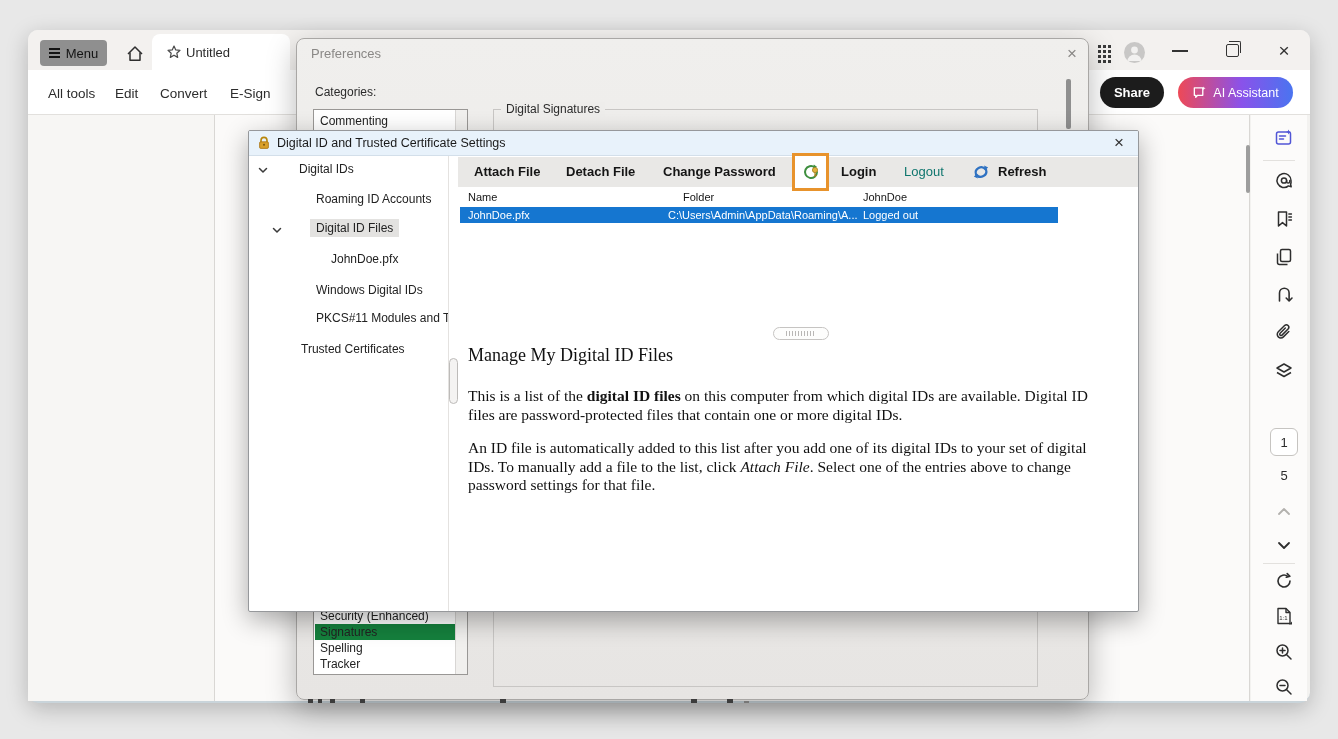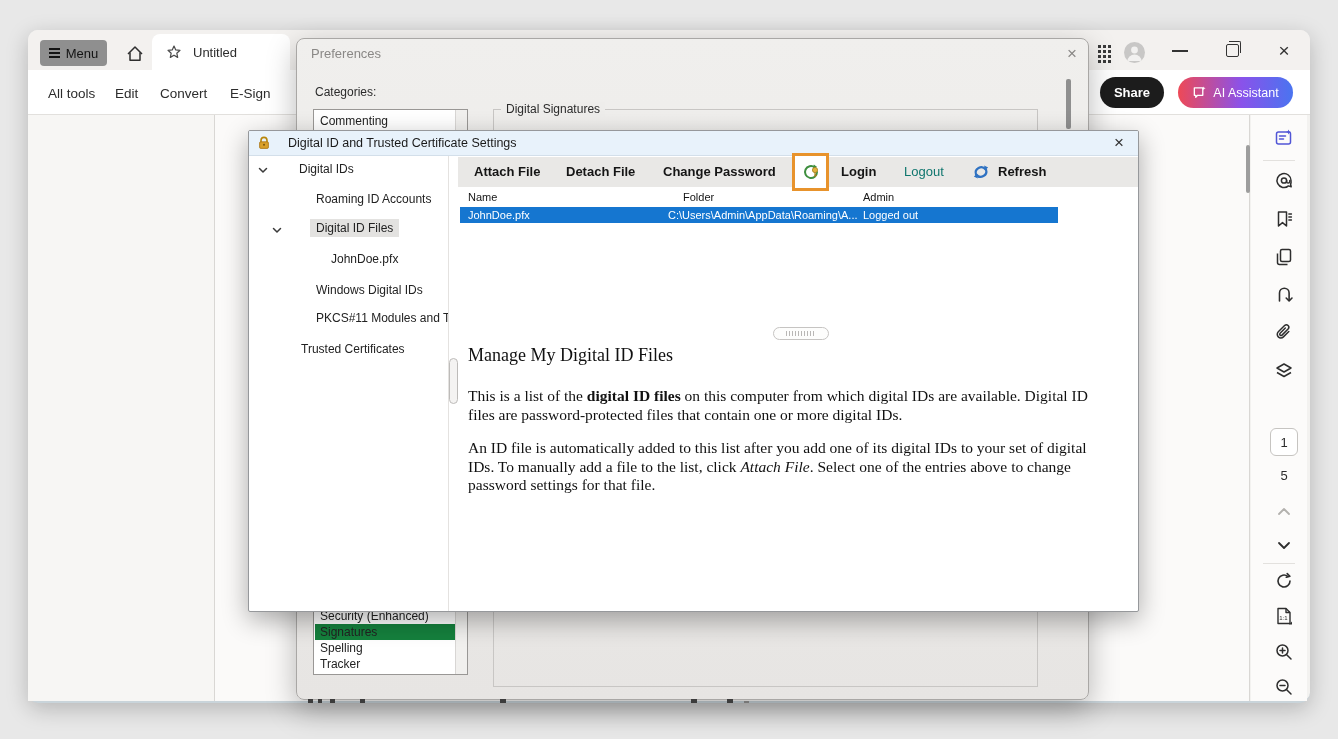--- a/index.html
+++ b/index.html
@@ -7,21 +7,21 @@
   #canvas { position:relative; width:1338px; height:739px; }
   .abs { position:absolute; }
 
   
   .app-window { left:28px; top:30px; width:1282px; height:673px; background:#f3f2f0; border-radius:10px; box-shadow:0 6px 22px rgba(0,0,0,.22); border-bottom:2px solid #c9d4da; }
   .titlebar { left:28px; top:30px; width:1282px; height:40px; background:#f3f1ef; border-radius:10px 10px 0 0; }
   .menu-btn { left:40px; top:40px; width:67px; height:26px; background:#8f8f8f; border-radius:4px; display:flex; align-items:center; justify-content:center; gap:6px; color:#141414; font-size:13px; }
   .menu-lines { display:flex; flex-direction:column; gap:2.5px; }
   .menu-lines i { display:block; width:11px; height:1.6px; background:#141414; }
   .home-btn { left:119px; top:41px; width:32px; height:26px; display:flex; align-items:center; justify-content:center; }
-  .doc-tab { left:152px; top:34px; width:138px; height:36px; background:#ffffff; border-radius:8px 8px 0 0; display:flex; align-items:center; gap:11px; padding-left:14px; font-size:13px; color:#2c2c2c; }
+  .doc-tab { left:152px; top:34px; width:138px; height:36px; background:#ffffff; border-radius:8px 8px 0 0; display:flex; align-items:center; gap:4px; padding-left:14px; font-size:13px; color:#2c2c2c; }
   .waffle { left:1093px; top:43px; width:22px; height:22px; display:grid; grid-template-columns:repeat(3,3px); grid-template-rows:repeat(4,3px); gap:2px; place-content:center; }
   .waffle i { background:#3a3a3a; width:3px; height:3px; }
   .avatar { left:1124px; top:42px; width:21px; height:21px; border-radius:50%; background:#c8c7c6; overflow:hidden; }
   .win-min { left:1172px; top:50px; width:16px; height:2px; background:#333; }
   .win-restore { left:1226px; top:44px; width:13px; height:13px; border:1.5px solid #333; border-radius:2px; background:#f3f1ef; }
   .win-restore::before { content:""; position:absolute; left:2px; top:-4.5px; width:11px; height:11px; border-top:1.5px solid #333; border-right:1.5px solid #333; border-radius:0 2px 0 0; }
   .win-close { left:1273px; top:40px; width:22px; height:22px; font-size:19px; color:#333; display:flex; align-items:center; justify-content:center; font-weight:400; }
 
   
   .toolbar-row { left:28px; top:70px; width:1282px; height:45px; background:#ffffff; border-bottom:1px solid #e2e0dd; }
@@ -48,21 +48,21 @@
   .prefs-list-gutter { position:absolute; right:0; top:0; width:12px; height:100%; background:#f1f0ee; border-left:1px solid #d8d6d4; }
   .prefs-item { position:absolute; left:1px; width:140px; height:16px; line-height:16px; padding-left:5px; font-size:12px; color:#222; white-space:nowrap; overflow:hidden; }
   .prefs-item.sel { background:#15803d; }
   .groupbox { left:196px; top:70px; width:545px; height:578px; border:1px solid #c8c6c4; }
   .group-heading { left:204px; top:63px; font-size:12px; color:#2b2b2b; background:#eeedeb; padding:0 5px; }
   .prefs-scroll { left:769px; top:40px; width:5px; height:50px; background:#8f8f8f; border-radius:2px; }
   .pref-btn { top:646px; height:26px; background:#fdfdfd; border:1px solid #c3c1bf; border-radius:4px; font-size:12px; color:#222; display:flex; align-items:flex-start; justify-content:center; padding-top:6px;margin-top:28px; }
 
   
   .did { left:248px; top:130px; width:891px; height:482px; background:#ffffff; border:1px solid #96989b; border-radius:2px; box-shadow:0 8px 26px rgba(0,0,0,.32); overflow:hidden; }
-  .did-titlebar { left:0; top:0; width:100%; height:25px; background:#e8f2fb; border-bottom:1px solid #d3dfea; display:flex; align-items:center; padding:11px 8px; gap:17px; }
+  .did-titlebar { left:0; top:0; width:100%; height:25px; background:#e8f2fb; border-bottom:1px solid #d3dfea; display:flex; align-items:center; padding:11px 8px; gap:6px; }
   .did-title { font-size:12.5px; color:#1a1a1a; }
   .did-close { position:absolute; right:8px; top:1px; width:22px; height:22px; font-size:17px; color:#333; display:flex; align-items:center; justify-content:center; }
   .tree-item { position:absolute; font-size:12px; color:#222; white-space:nowrap; }
   .tree-item.sel { background:#e3e2e0; padding:2px 6px; }
   .tree-chev { position:absolute; width:12px; height:12px; }
   .tree-clip { left:0; top:25px; width:199px; height:456px; overflow:hidden; position:absolute; }
   .vsplit-line { left:199px; top:25px; width:1px; height:457px; background:#e4e2e0; }
   .vsplit-handle { left:200px; top:227px; width:9px; height:46px; background:#f4f3f2; border:1px solid #bdbbb9; border-radius:5px; }
   .did-toolbar { left:209px; top:26px; width:681px; height:30px; background:#e9e8e6; }
   .did-tb-label { position:absolute; top:33px; font-size:13px; font-weight:bold; color:#151515; white-space:nowrap; }
@@ -341,21 +341,21 @@
           <path d="M4 11.5 a5.5 5.5 0 0 1 9.5 -5.2" fill="none" stroke="#2f72c2" stroke-width="2.2" stroke-linecap="round"></path>
           <path d="M12.2 2.6 l4 2 -3.4 2.6z" fill="#2f72c2"></path>
           <path d="M14 6.5 a5.5 5.5 0 0 1 -9.5 5.2" fill="none" stroke="#2f72c2" stroke-width="2.2" stroke-linecap="round"></path>
           <path d="M5.8 15.4 l-4 -2 3.4 -2.6z" fill="#2f72c2"></path>
         </svg>
     </span>
     <div class="did-tb-label" style="left:749px">Refresh</div>
 
     <div class="tbl-header" style="left:219px">Name</div>
     <div class="tbl-header" style="left:434px">Folder</div>
-    <div class="tbl-header" style="left:614px">Admin</div>
+    <div class="tbl-header" style="left:614px">JohnDoe</div>
     <div class="abs sel-row">
       <div class="sel-cell" style="left:8px">JohnDoe.pfx</div>
       <div class="sel-cell" style="left:208px">C:\Users\Admin\AppData\Roaming\A...</div>
       <div class="sel-cell" style="left:403px">Logged out</div>
     </div>
 
     <div class="abs hsplit-pill">
         <div class="hsplit-dots"></div>
       </div>
 

